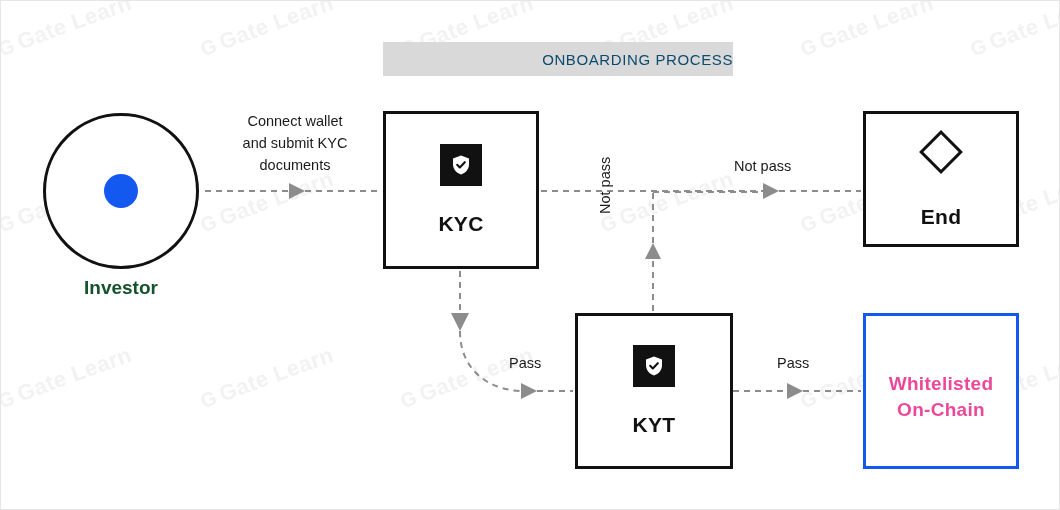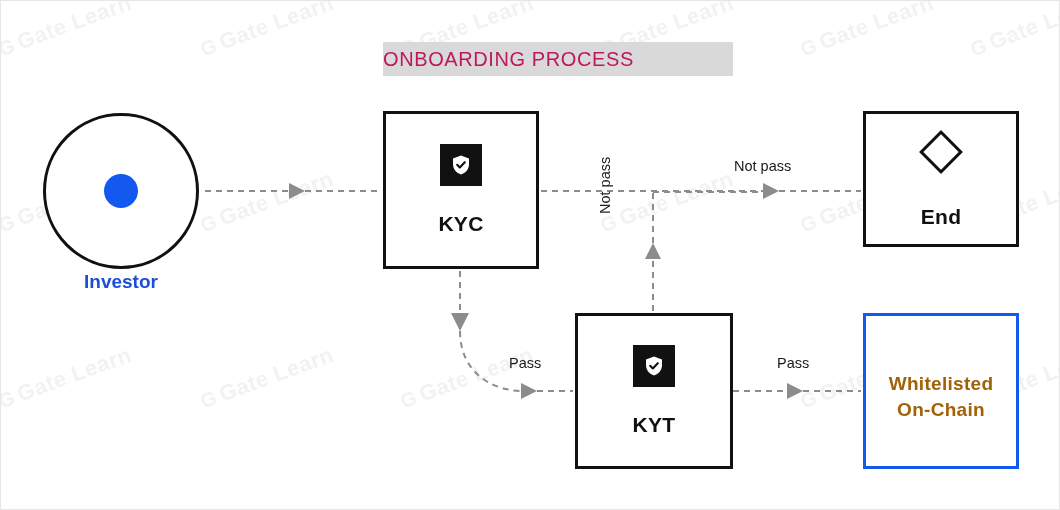--- a/index.html
+++ b/index.html
@@ -44,23 +44,23 @@
   
   #title-banner {
     position: absolute;
     left: 382px;
     top: 41px;
     width: 350px;
     height: 34px;
     background: #d9d9d9;
     display: flex;
     align-items: center;
-    justify-content: flex-start;
-    color: #be185d;
-    font-size: 20px;
+    justify-content: flex-end;
+    color: #0c4a6e;
+    font-size: 15px;
     letter-spacing: 0.6px;
     z-index: 2;
   }
 
   
   #investor-circle {
     position: absolute;
     left: 42px;
     top: 112px;
     width: 156px;
@@ -77,26 +77,26 @@
     top: 173px;
     width: 34px;
     height: 34px;
     border-radius: 50%;
     background: #1359f0;
     z-index: 3;
   }
   #investor-label {
     position: absolute;
     left: 40px;
-    top: 270px;
+    top: 276px;
     width: 160px;
     text-align: center;
     font-size: 19px;
     font-weight: 700;
-    color: #1d4ed8;
+    color: #14532d;
     z-index: 3;
   }
 
   
   .node-box {
     position: absolute;
     background: #ffffff;
     box-sizing: border-box;
     z-index: 2;
     display: flex;
@@ -121,21 +121,21 @@
     justify-content: center;
     margin-bottom: 14px;
   }
   .node-label {
     font-size: 21px;
     font-weight: 700;
     color: #111111;
     letter-spacing: 0.3px;
     margin-top: 12px;
   }
-  .node-label.blue { color: #a16207; }
+  .node-label.blue { color: #ec4899; }
   .node-label.two-line {
     font-size: 19px;
     line-height: 1.35;
     text-align: center;
   }
   #end-diamond { margin-bottom: 14px; }
 
   
   .edge-label {
     position: absolute;
@@ -270,19 +270,24 @@
     <div class="node-label">End</div>
   </div>
 
   <div id="white-box" class="node-box blue">
     <div class="node-label blue two-line">
       <div>Whitelisted</div>
       <div>On-Chain</div>
     </div>
   </div>
 
+  <div class="edge-label" id="label-connect">
+    <div>Connect wallet</div>
+    <div>and submit KYC</div>
+    <div>documents</div>
+  </div>
 
   <div class="edge-label" id="label-notpass-top">Not pass</div>
   <div class="edge-label" id="label-notpass-vert">Not pass</div>
   <div class="edge-label" id="label-pass-1">Pass</div>
   <div class="edge-label" id="label-pass-2">Pass</div>
 
 </div>
 
 </body></html>

